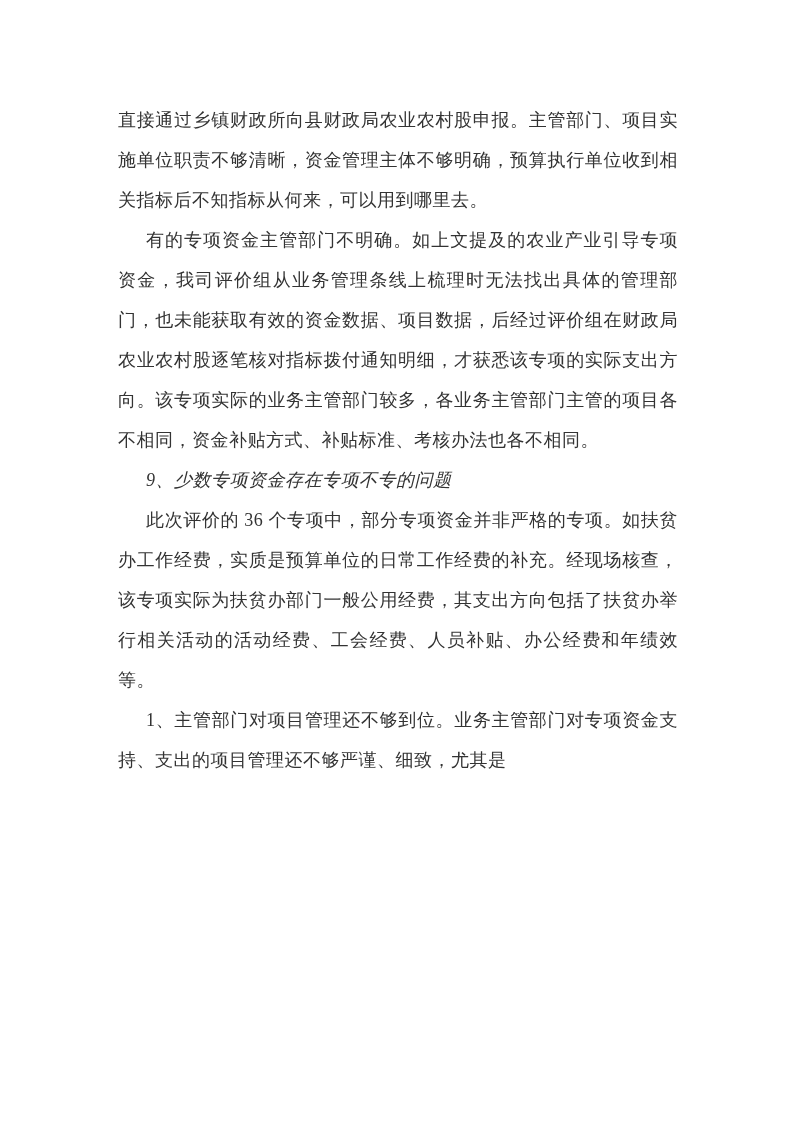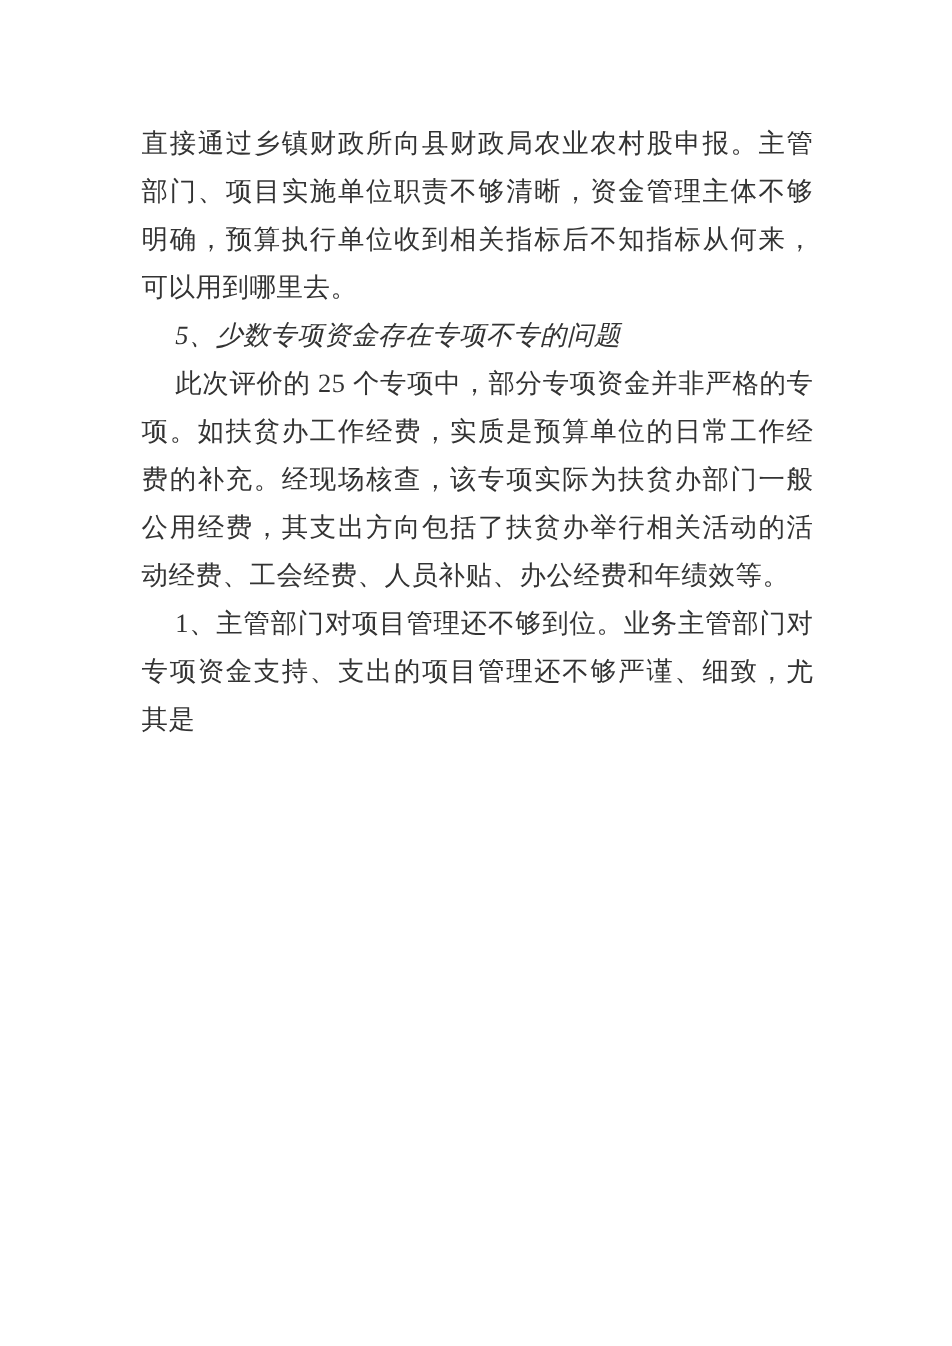--- a/index.html
+++ b/index.html
@@ -18,21 +18,21 @@
     width: 793px;
     height: 1122px;
     background: #ffffff;
   }
   .content {
     position: absolute;
     left: 118px;
     top: 100px;
     width: 560px;
     font-family: "Liberation Serif", "DejaVu Serif", serif;
-    font-size: 22px;
+    font-size: 18px;
     line-height: 40px;
     color: #333333;
     text-align: justify;
     letter-spacing: 0.5px;
   }
   .para {
     margin: 0;
     padding: 0;
     text-indent: 28px;
   }
@@ -42,17 +42,18 @@
   .para.heading {
     font-style: italic; 
   }
 </style>
 </head>
 <body>
 
 <div class="page">
   <div class="content">
     <p class="para no-indent">直接通过乡镇财政所向县财政局农业农村股申报。主管部门、项目实施单位职责不够清晰，资金管理主体不够明确，预算执行单位收到相关指标后不知指标从何来，可以用到哪里去。</p>
-    <p class="para heading">5、少数专项资金存在专项不专的问题</p>
-    <p class="para">此次评价的 25 个专项中，部分专项资金并非严格的专项。如扶贫办工作经费，实质是预算单位的日常工作经费的补充。经现场核查，该专项实际为扶贫办部门一般公用经费，其支出方向包括了扶贫办举行相关活动的活动经费、工会经费、人员补贴、办公经费和年绩效等。</p>
+    <p class="para">有的专项资金主管部门不明确。如上文提及的农业产业引导专项资金，我司评价组从业务管理条线上梳理时无法找出具体的管理部门，也未能获取有效的资金数据、项目数据，后经过评价组在财政局农业农村股逐笔核对指标拨付通知明细，才获悉该专项的实际支出方向。该专项实际的业务主管部门较多，各业务主管部门主管的项目各不相同，资金补贴方式、补贴标准、考核办法也各不相同。</p>
+    <p class="para heading">9、少数专项资金存在专项不专的问题</p>
+    <p class="para">此次评价的 36 个专项中，部分专项资金并非严格的专项。如扶贫办工作经费，实质是预算单位的日常工作经费的补充。经现场核查，该专项实际为扶贫办部门一般公用经费，其支出方向包括了扶贫办举行相关活动的活动经费、工会经费、人员补贴、办公经费和年绩效等。</p>
     <p class="para">1、主管部门对项目管理还不够到位。业务主管部门对专项资金支持、支出的项目管理还不够严谨、细致，尤其是</p>
   </div>
 </div>
 
 </body></html>

